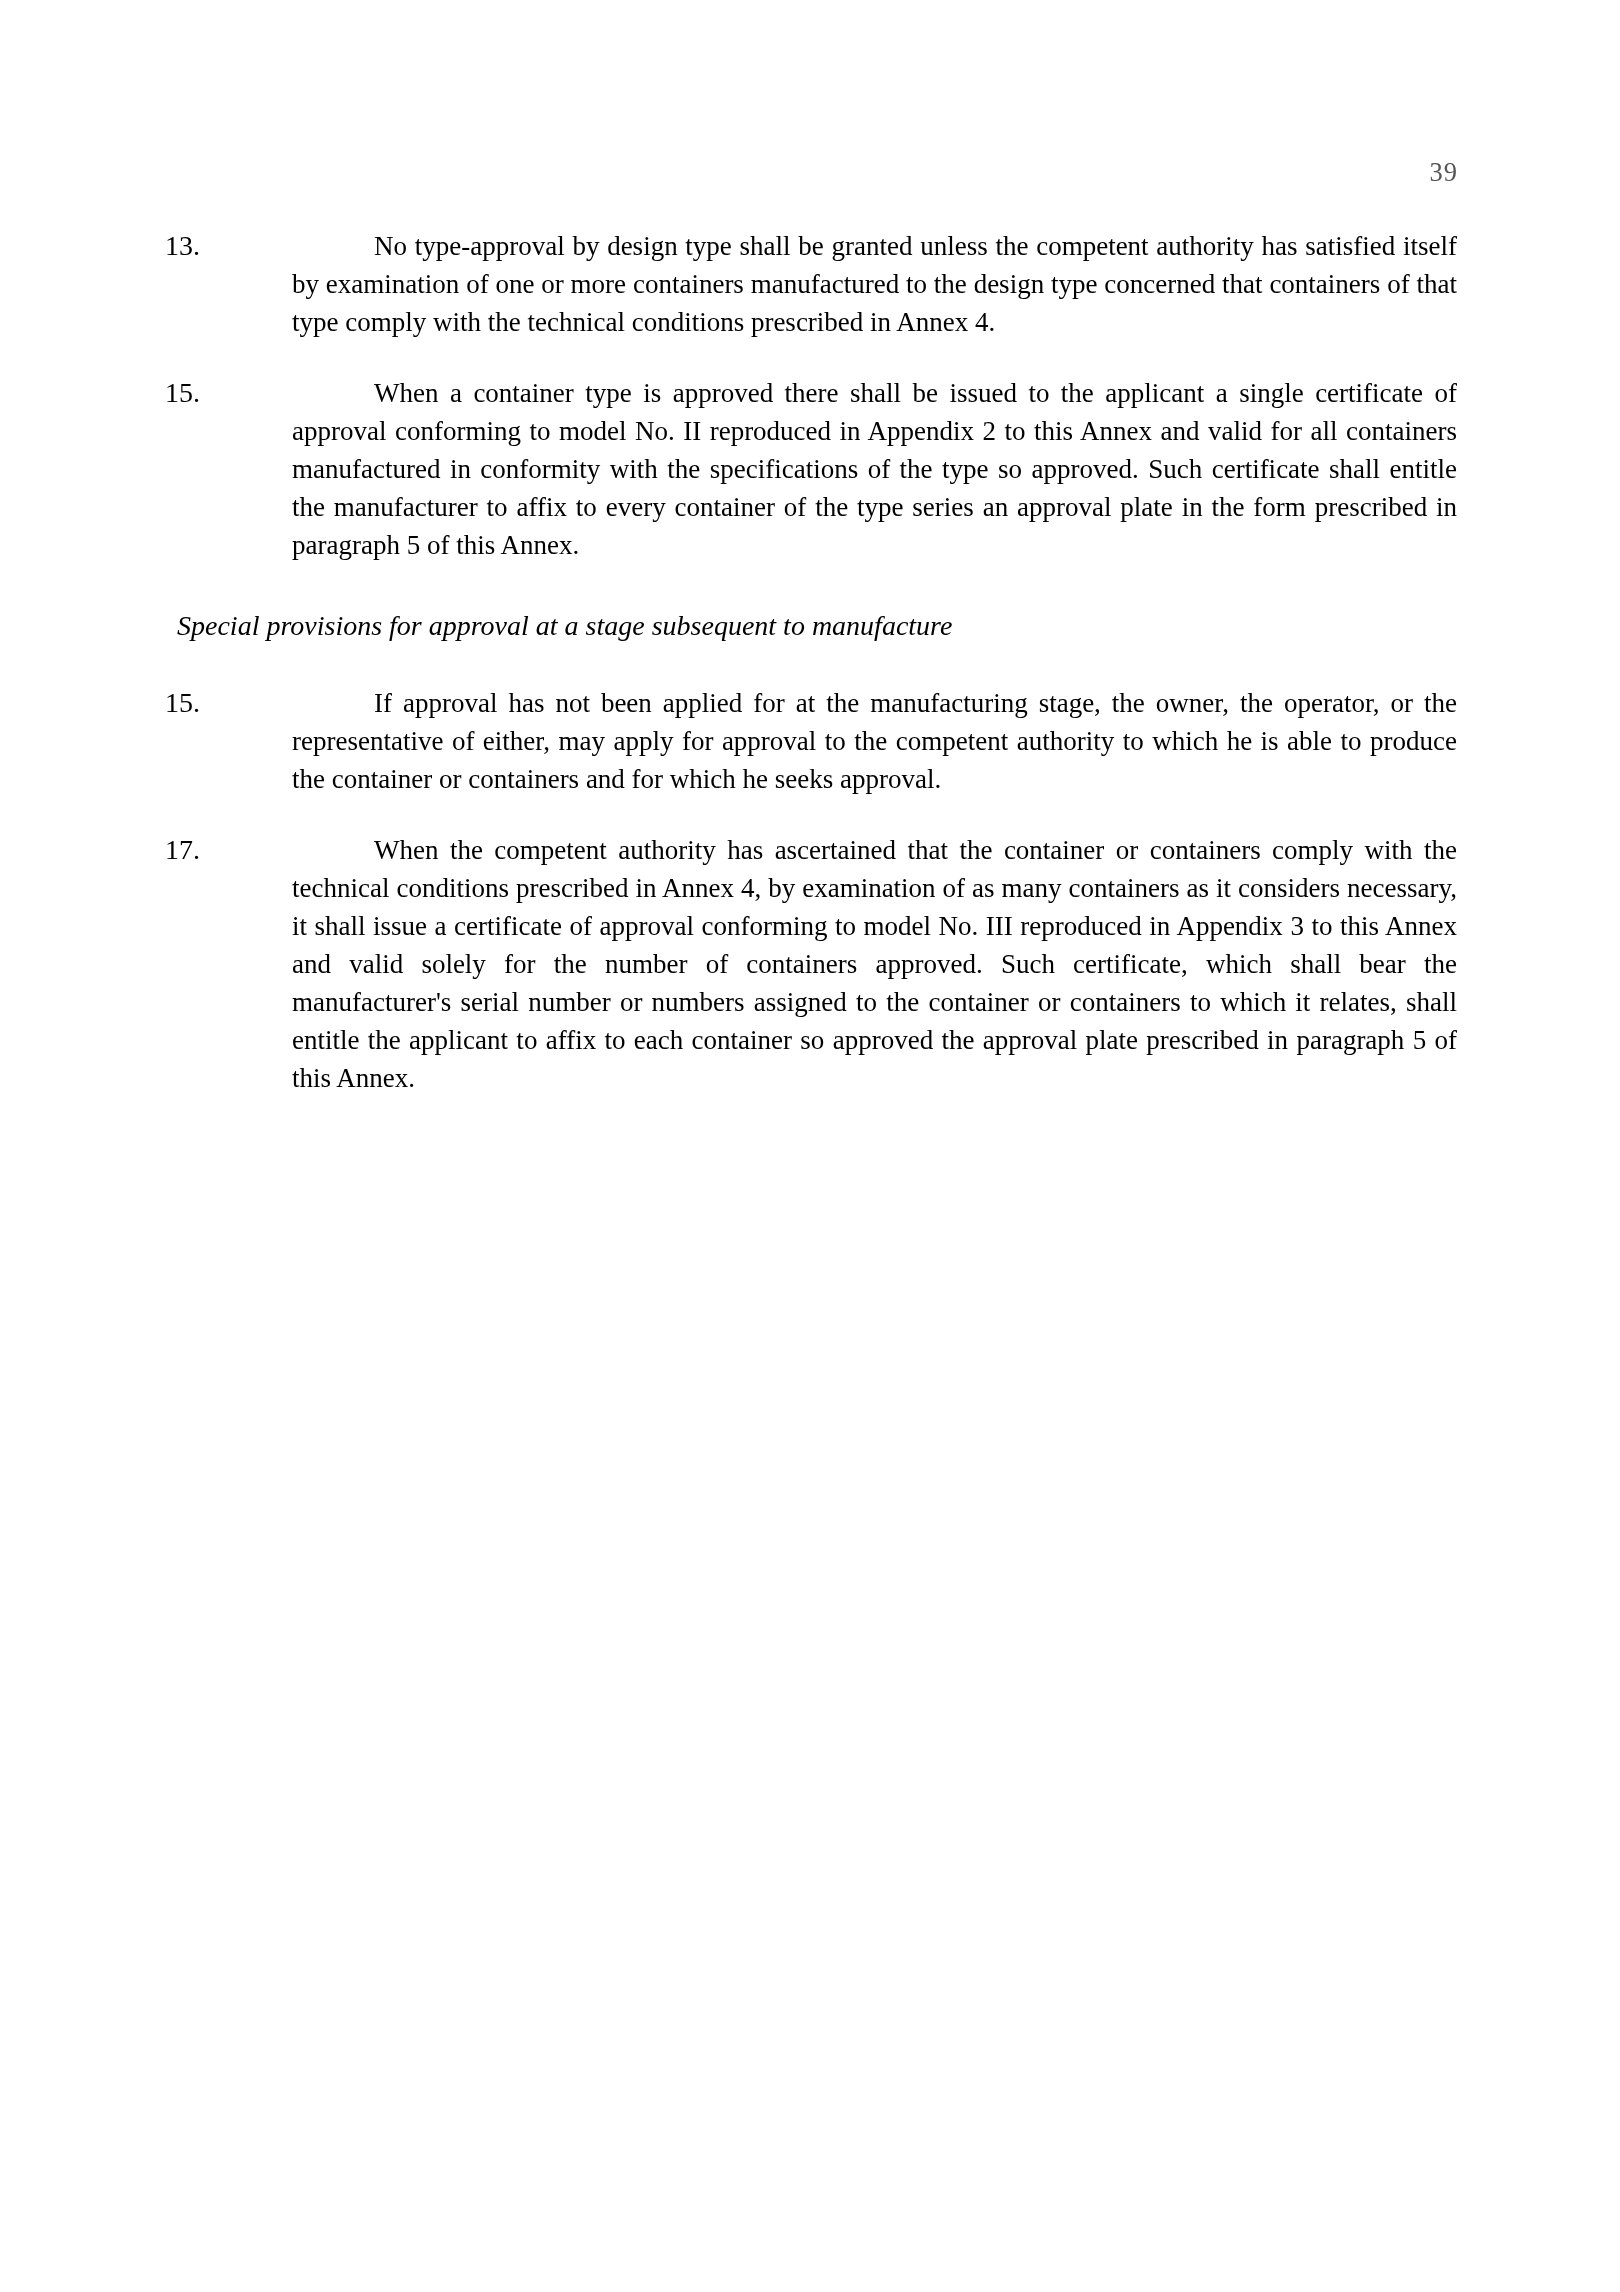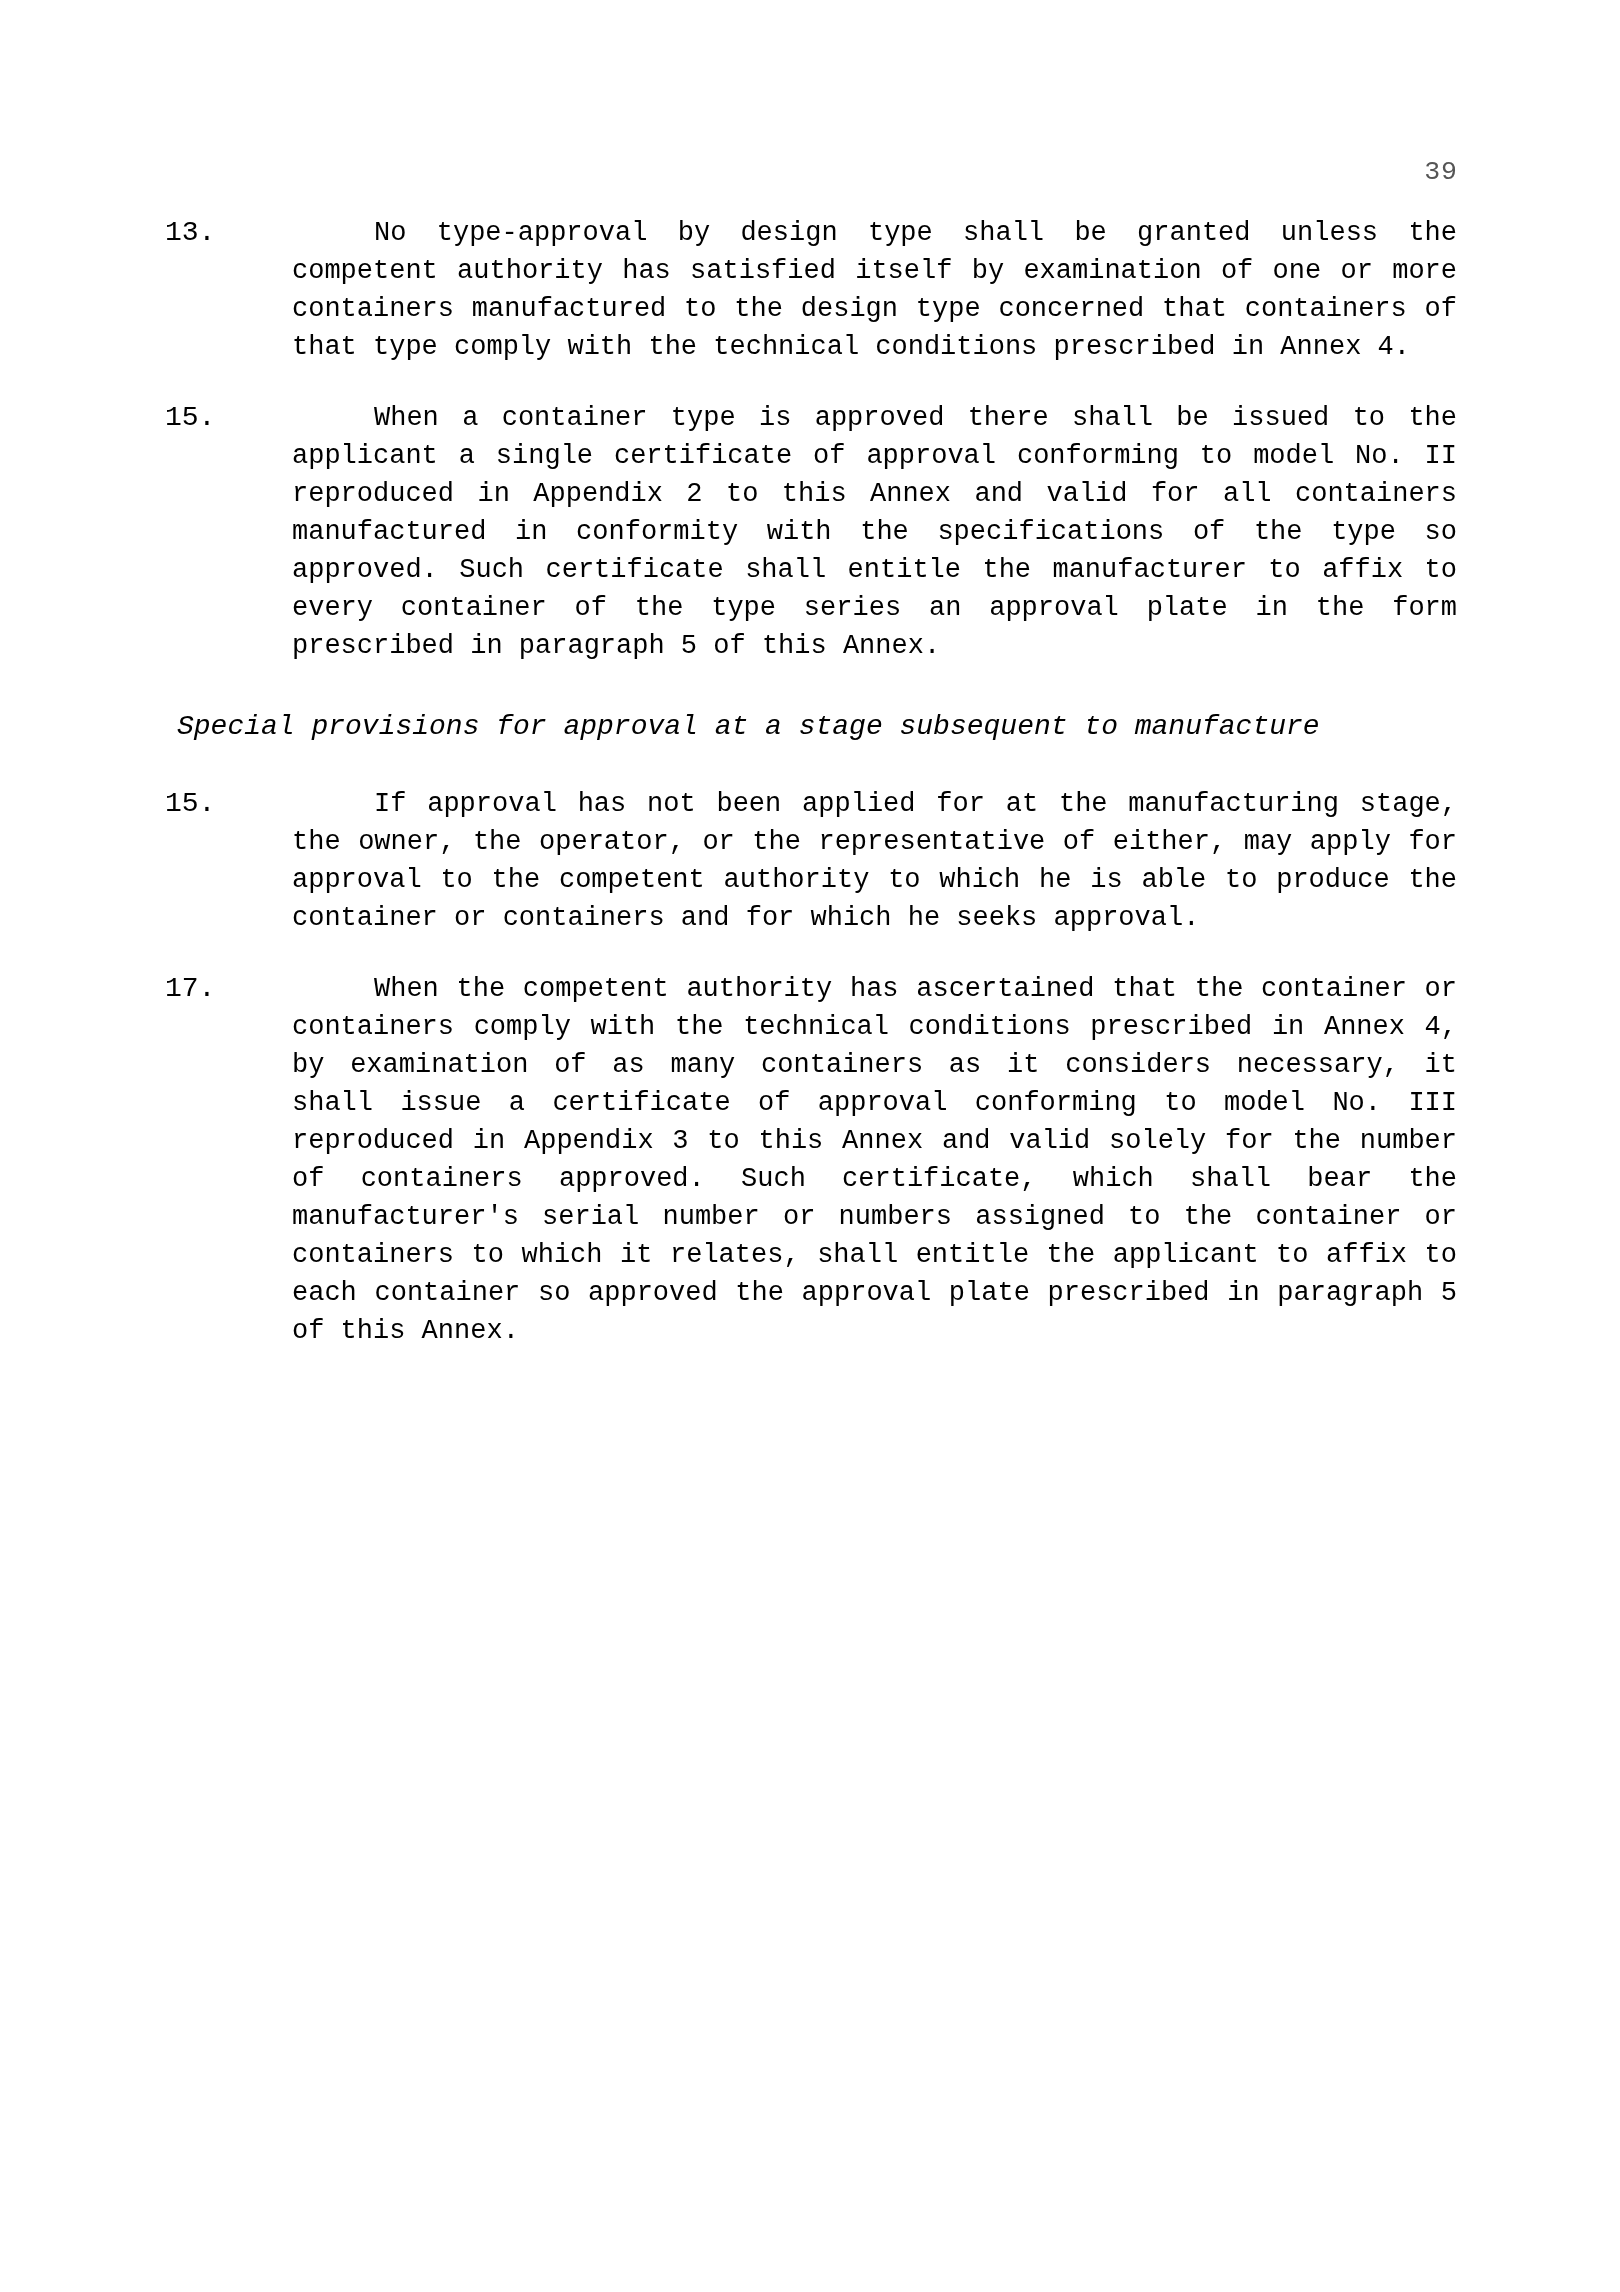--- a/index.html
+++ b/index.html
@@ -5,35 +5,35 @@
   html, body {
     margin: 0;
     padding: 0;
     background: #ffffff;
   }
   .page {
     position: relative;
     width: 1620px;
     height: 2293px;
     background: #ffffff;
-    font-family: Liberation Mono, monospace;
+    font-family: Liberation Serif, serif;
     color: #000000;
     box-sizing: border-box;
   }
   .page-number {
     position: absolute;
     top: 157px;
     right: 162px;
     font-size: 26.5px;
     color: #555555;
     letter-spacing: 1px;
   }
   .content {
     position: absolute;
-    top: 214px;
+    top: 227px;
     left: 165px;
     width: 1292px;
   }
   .para {
     display: flex;
     align-items: flex-start;
     margin-bottom: 33px;
   }
   .para-num {
     width: 127px;

